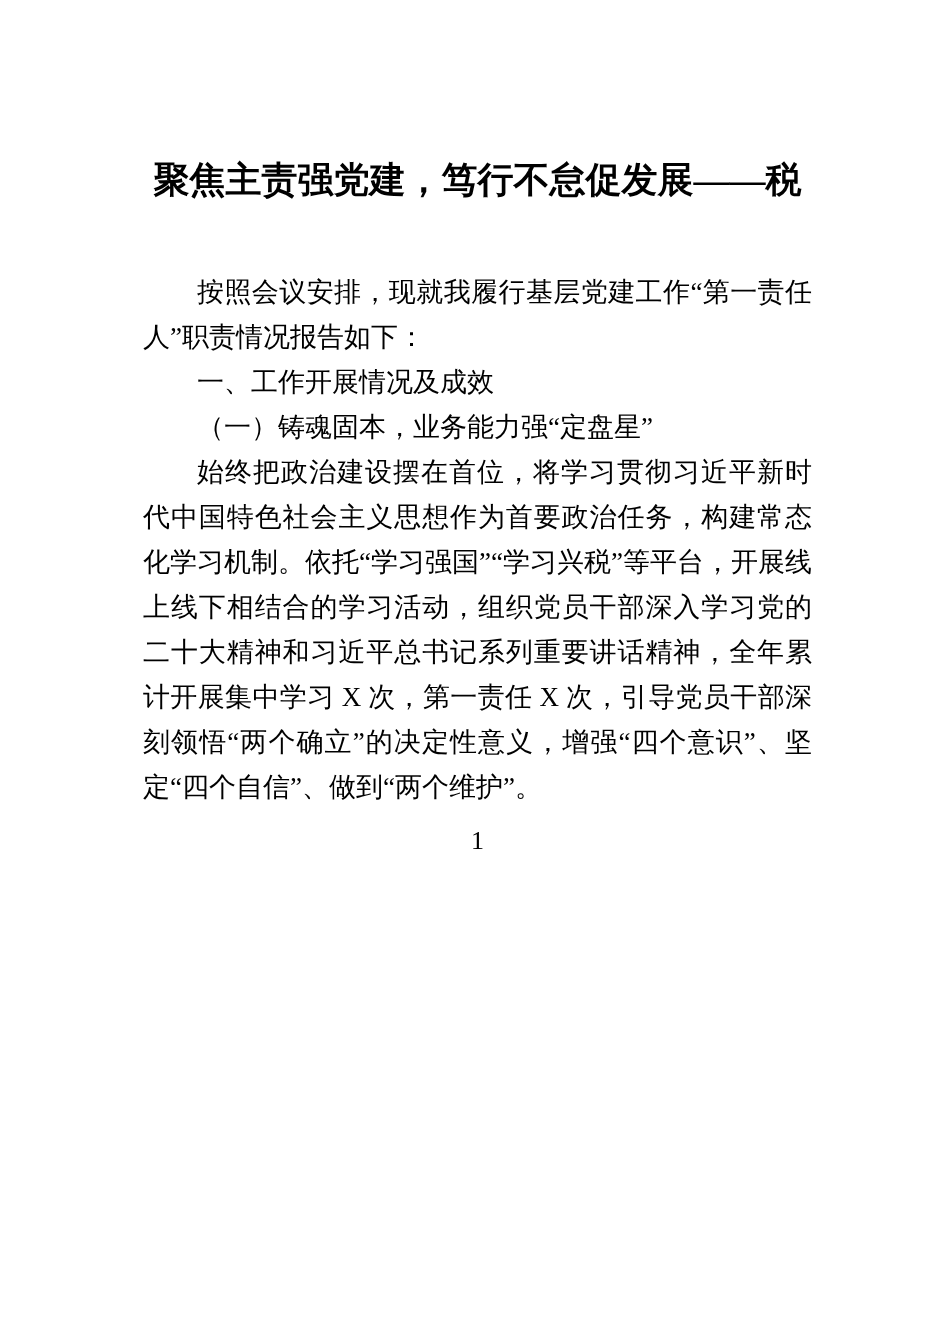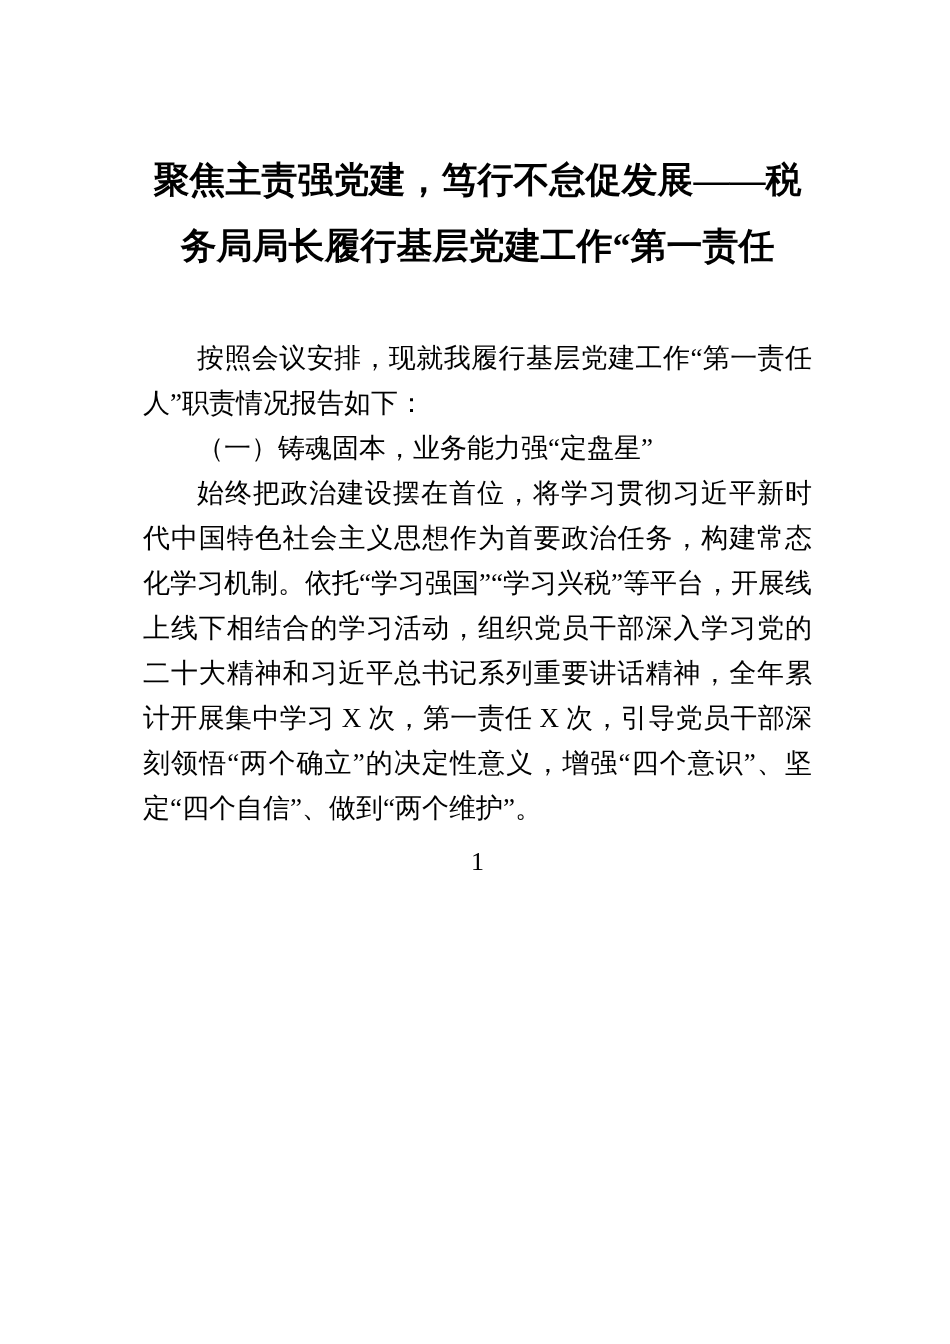--- a/index.html
+++ b/index.html
@@ -48,24 +48,24 @@
     font-family: "Liberation Serif", serif;
   }
 </style>
 </head>
 <body>
 
 <div class="page">
 
   <h1 class="doc-title">
       <span class="title-line">聚焦主责强党建，笃行不怠促发展——税</span>
-      <span class="title-line">务局局长履行基层党建工作“第一责任</span>
     </h1>
 
   <div class="doc-body">
       <p class="paragraph">按照会议安排，现就我履行基层党建工作“第一责任人”职责情况报告如下：</p>
+      <p class="paragraph">一、工作开展情况及成效</p>
       <p class="paragraph">（一）铸魂固本，业务能力强“定盘星”</p>
       <p class="paragraph">始终把政治建设摆在首位，将学习贯彻习近平新时代中国特色社会主义思想作为首要政治任务，构建常态化学习机制。依托“学习强国”“学习兴税”等平台，开展线上线下相结合的学习活动，组织党员干部深入学习党的二十大精神和习近平总书记系列重要讲话精神，全年累计开展集中学习 X 次，第一责任 X 次，引导党员干部深刻领悟“两个确立”的决定性意义，增强“四个意识”、坚定“四个自信”、做到“两个维护”。</p>
     </div>
 
   <div class="page-number">1</div>
 
 </div>
 
 </body></html>

